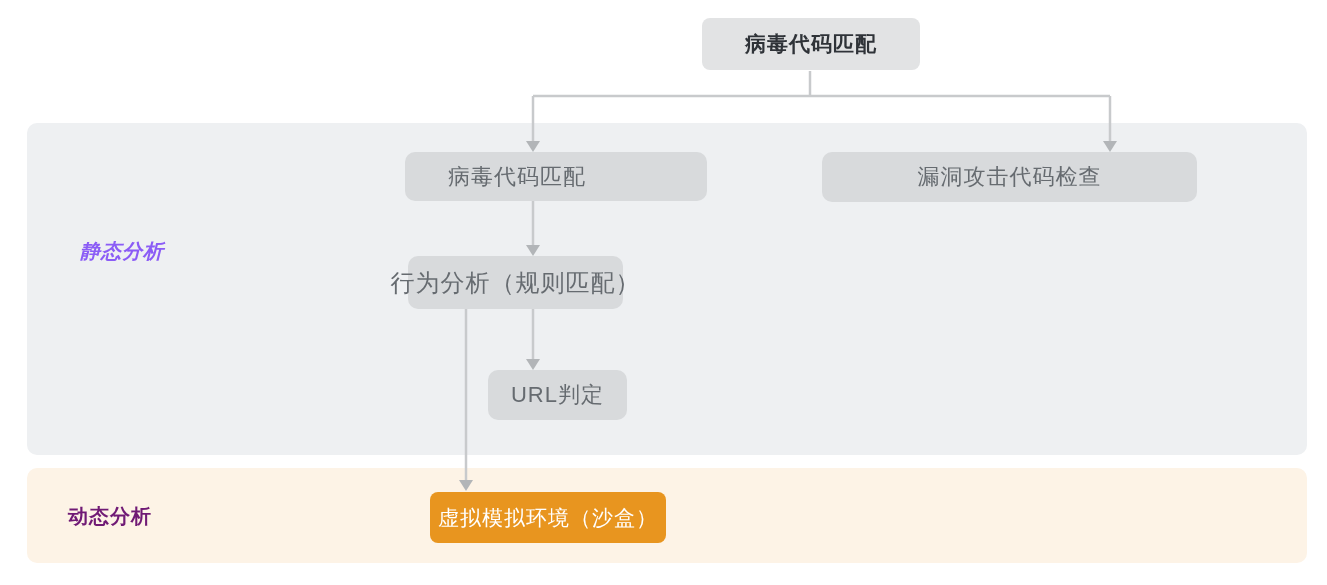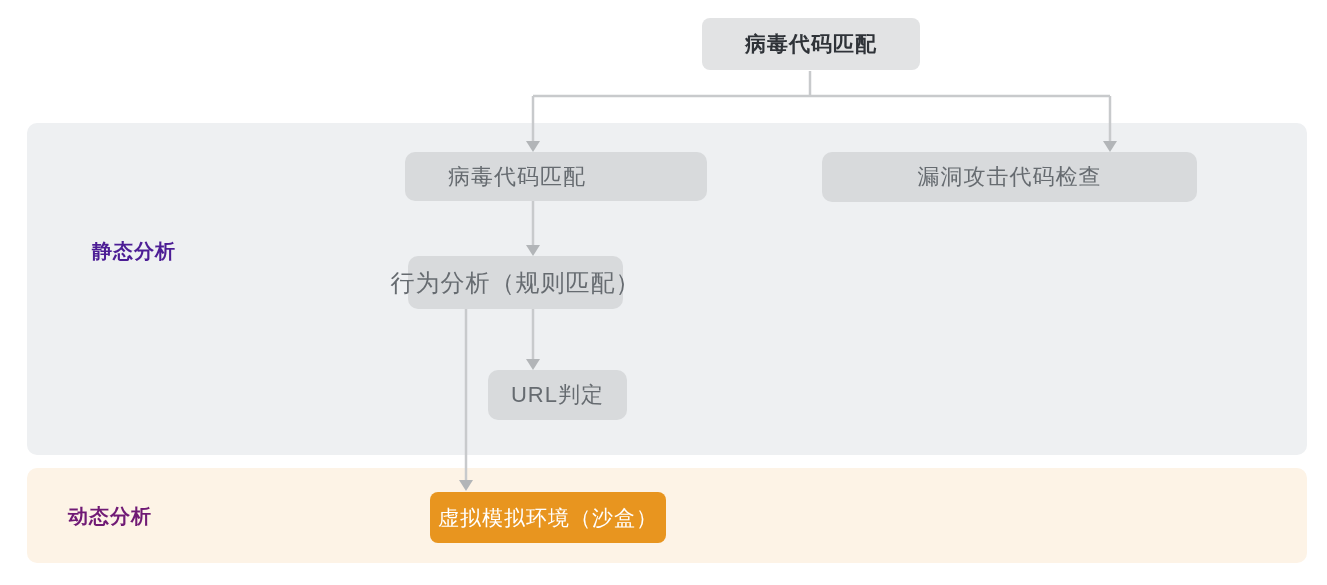--- a/index.html
+++ b/index.html
@@ -35,23 +35,24 @@
   }
   
   .section-label {
     position: absolute;
     font-size: 20px;
     font-weight: bold;
     letter-spacing: 1px;
     z-index: 2;
   }
   .label-static {
-    left: 92px;
+    left: 80px;
     top: 238px;
-    color: #4c1d95;
+    color: #8b5cf6;
+    font-style: italic;
   }
   .label-dynamic {
     left: 68px;
     top: 503px;
     color: #701a75;
   }
   
   .connectors {
     position: absolute;
     left: 0;

